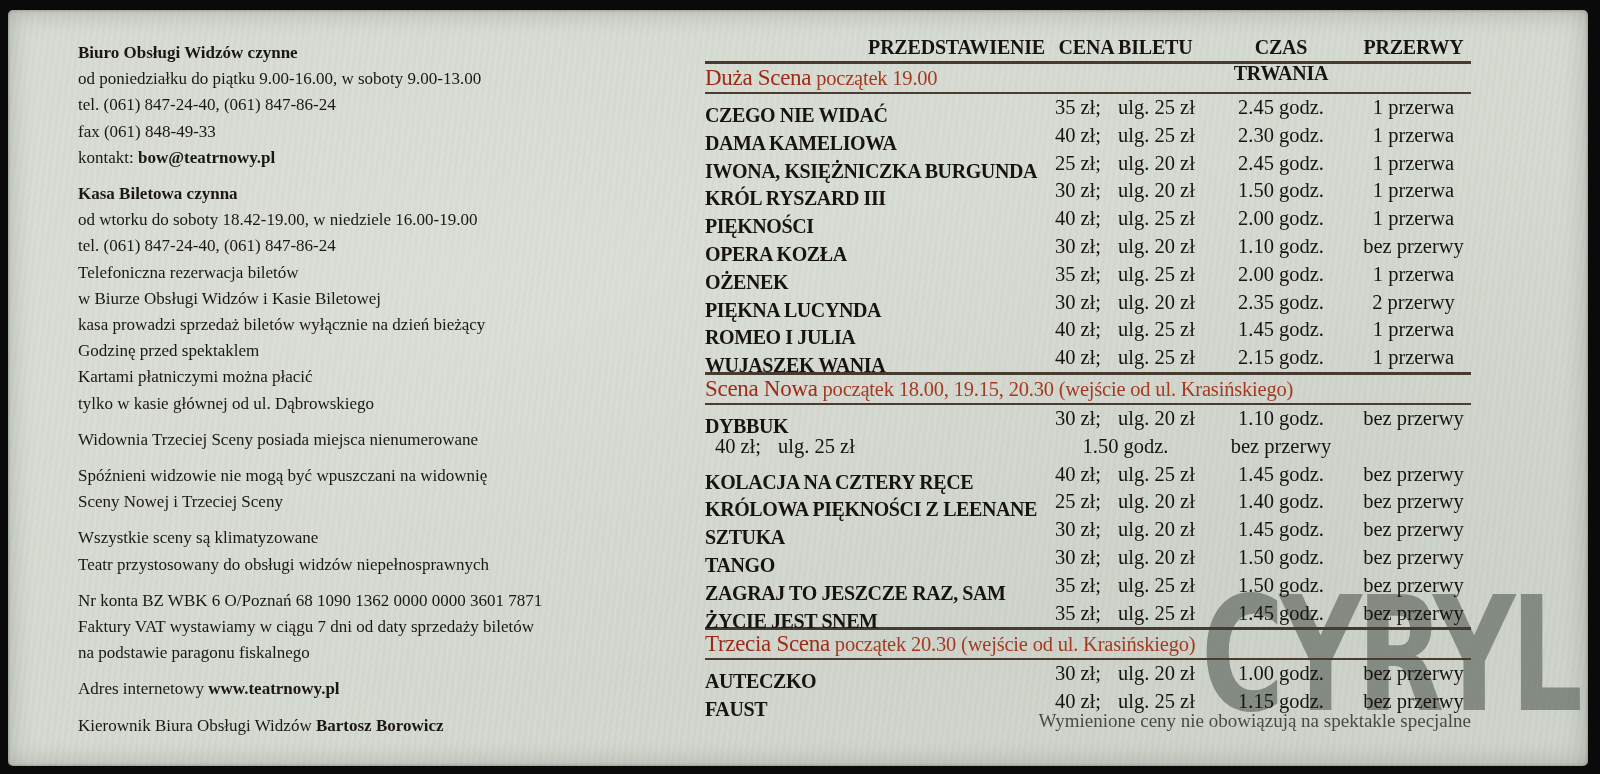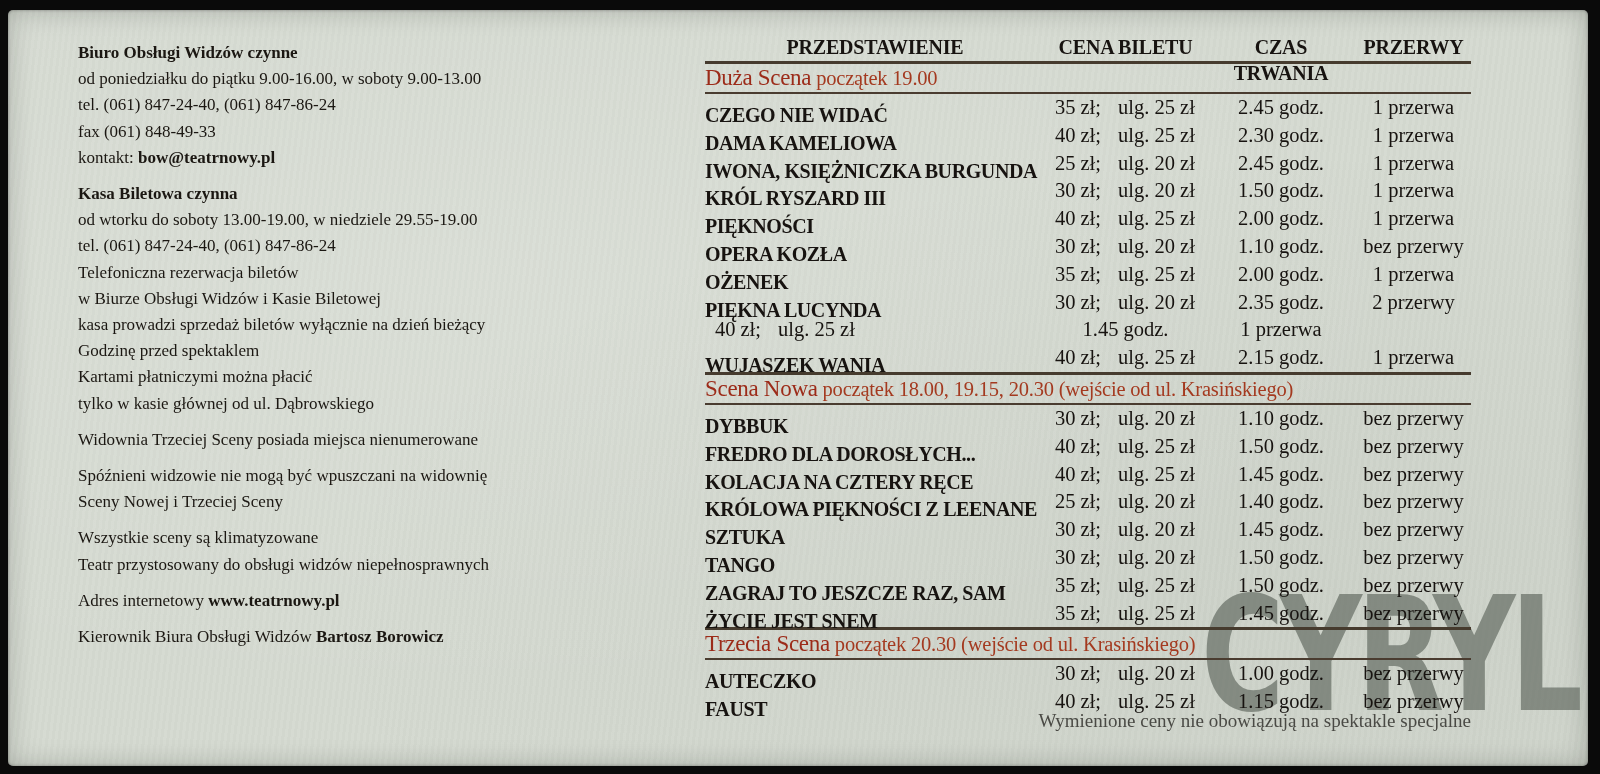--- a/index.html
+++ b/index.html
@@ -29,21 +29,21 @@
   .b{font-weight:bold;}
   
   .table{
     position:absolute;left:697px;top:24px;width:766px;z-index:2;
     color:#171310;
   }
   .thead{
     display:grid;grid-template-columns:340px 161px 150px 115px;
     font-weight:bold;font-size:20px;letter-spacing:-0.2px;line-height:26px;height:27px;
   }
-  .thead .h1{text-align:center;}
+  .thead .h1{text-align:right;}
   .thead .h2,.thead .h3,.thead .h4{text-align:center;}
   .sec{
     border-top:3px solid #463b2e;border-bottom:2px solid #4a3c30;
     height:28px;line-height:27px;white-space:nowrap;overflow:hidden;
   }
   .secname{font-weight:normal;font-size:23px;color:#9c2b19;letter-spacing:-0.3px;}
   .secnote{font-size:20.5px;color:#a43a20;letter-spacing:-0.2px;}
   .trow{
     display:grid;grid-template-columns:340px 161px 150px 115px;
     height:27.8px;line-height:27.8px;align-items:center;
@@ -80,39 +80,44 @@
   <div class="info" id="info">
       <div class="para">
         <div class="iline"><span class="b">Biuro Obsługi Widzów czynne</span></div>
         <div class="iline"><span>od poniedziałku do piątku 9.00-16.00, w soboty 9.00-13.00</span></div>
         <div class="iline"><span>tel. (061) 847-24-40, (061) 847-86-24</span></div>
         <div class="iline"><span>fax (061) 848-49-33</span></div>
         <div class="iline"><span>kontakt: </span><span class="b">bow@teatrnowy.pl</span></div>
       </div>
       <div class="para">
         <div class="iline"><span class="b">Kasa Biletowa czynna</span></div>
-        <div class="iline"><span>od wtorku do soboty 13.00-19.00, w niedziele 29.55-19.00</span></div>
+        <div class="iline"><span>od wtorku do soboty 18.42-19.00, w niedziele 16.00-19.00</span></div>
         <div class="iline"><span>tel. (061) 847-24-40, (061) 847-86-24</span></div>
         <div class="iline"><span>Telefoniczna rezerwacja biletów</span></div>
         <div class="iline"><span>w Biurze Obsługi Widzów i Kasie Biletowej</span></div>
         <div class="iline"><span>kasa prowadzi sprzedaż biletów wyłącznie na dzień bieżący</span></div>
         <div class="iline"><span>Godzinę przed spektaklem</span></div>
         <div class="iline"><span>Kartami płatniczymi można płacić</span></div>
         <div class="iline"><span>tylko w kasie głównej od ul. Dąbrowskiego</span></div>
       </div>
       <div class="para">
         <div class="iline"><span>Widownia Trzeciej Sceny posiada miejsca nienumerowane</span></div>
       </div>
       <div class="para">
         <div class="iline"><span>Spóźnieni widzowie nie mogą być wpuszczani na widownię</span></div>
         <div class="iline"><span>Sceny Nowej i Trzeciej Sceny</span></div>
       </div>
       <div class="para">
         <div class="iline"><span>Wszystkie sceny są klimatyzowane</span></div>
         <div class="iline"><span>Teatr przystosowany do obsługi widzów niepełnosprawnych</span></div>
+      </div>
+      <div class="para">
+        <div class="iline"><span>Nr konta BZ WBK 6 O/Poznań 68 1090 1362 0000 0000 3601 7871</span></div>
+        <div class="iline"><span>Faktury VAT wystawiamy w ciągu 7 dni od daty sprzedaży biletów</span></div>
+        <div class="iline"><span>na podstawie paragonu fiskalnego</span></div>
       </div>
       <div class="para">
         <div class="iline"><span>Adres internetowy </span><span class="b">www.teatrnowy.pl</span></div>
       </div>
       <div class="para">
         <div class="iline"><span>Kierownik Biura Obsługi Widzów </span><span class="b">Bartosz Borowicz</span></div>
       </div>
     </div>
 
   <div class="table">
@@ -190,20 +195,21 @@
         <div class="trow">
           <div class="ct">PIĘKNA LUCYNDA</div>
           <div class="cc">
             <span class="price">30 zł;</span>
             <span class="ulga">ulg. 20 zł</span>
           </div>
           <div class="cd">2.35 godz.</div>
           <div class="cb">2 przerwy</div>
         </div>
         <div class="trow">
+          <div class="ct">ROMEO I JULIA</div>
           <div class="cc">
             <span class="price">40 zł;</span>
             <span class="ulga">ulg. 25 zł</span>
           </div>
           <div class="cd">1.45 godz.</div>
           <div class="cb">1 przerwa</div>
         </div>
         <div class="trow">
           <div class="ct">WUJASZEK WANIA</div>
           <div class="cc">
@@ -217,21 +223,20 @@
         <div class="trow">
           <div class="ct">DYBBUK</div>
           <div class="cc">
             <span class="price">30 zł;</span>
             <span class="ulga">ulg. 20 zł</span>
           </div>
           <div class="cd">1.10 godz.</div>
           <div class="cb">bez przerwy</div>
         </div>
         <div class="trow">
-          <div class="ct">FREDRO DLA DOROSŁYCH...</div>
           <div class="cc">
             <span class="price">40 zł;</span>
             <span class="ulga">ulg. 25 zł</span>
           </div>
           <div class="cd">1.50 godz.</div>
           <div class="cb">bez przerwy</div>
         </div>
         <div class="trow">
           <div class="ct">KOLACJA NA CZTERY RĘCE</div>
           <div class="cc">

